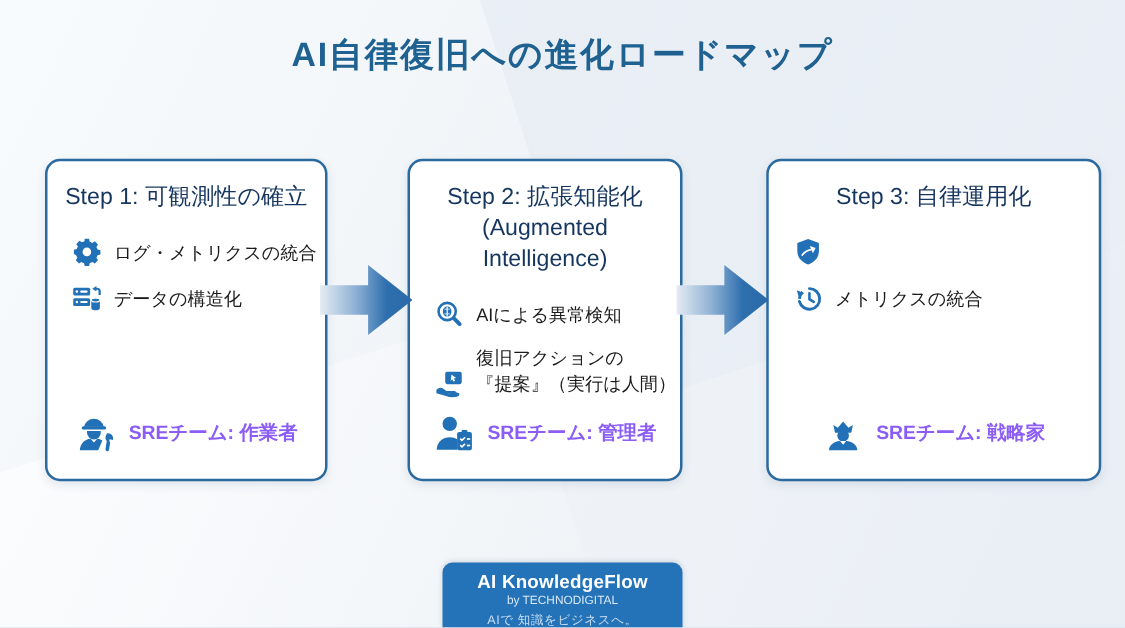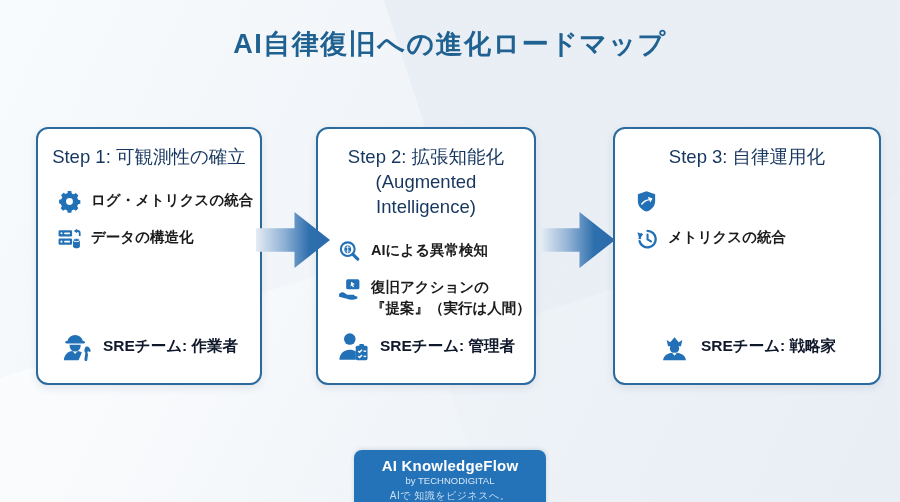--- a/index.html
+++ b/index.html
@@ -27,37 +27,37 @@
     position:absolute;top:26px;left:0;width:100%;
     text-align:center;font-size:27px;font-weight:bold;
     color:#1f6190;letter-spacing:1.5px;z-index:3;
   }
   .card{
     position:absolute;top:127px;height:258px;box-sizing:border-box;
     background:#ffffff;border:2.5px solid #2b6a9e;border-radius:12px;
     box-shadow:0 3px 8px rgba(25,55,95,.10);z-index:1;
   }
   .card-1{left:36px;width:226px;}
-  .card-2{left:316px;width:220px;}
+  .card-2{left:326px;width:220px;}
   .card-3{left:613px;width:268px;}
   .card-head{
     margin:16px 6px 0;text-align:center;
     font-weight:normal;color:#16365f;font-size:18.5px;line-height:1.35;
   }
   .items{margin:20px 0 0 19px;display:flex;flex-direction:column;gap:13px;}
   .item{
-    display:flex;align-items:flex-start;gap:9px;
-    font-size:14.5px;font-weight:700;color:#1b1b1b;line-height:1.45;
+    display:flex;align-items:flex-end;gap:9px;
+    font-size:14.5px;font-weight:400;color:#1b1b1b;line-height:1.45;
   }
   .item .ico{flex:0 0 auto;width:25px;height:25px;margin-top:-1px;}
   .item-text{white-space:pre-line;}
   .role{
     position:absolute;left:0;right:0;bottom:20px;
     display:flex;align-items:center;justify-content:center;gap:10px;
-    font-size:15.5px;font-weight:700;color:#0f172a;
+    font-size:15.5px;font-weight:700;color:#8b5cf6;
   }
   .role .ico{width:33px;height:33px;}
   .ico{color:#2270b5;}
   .arrow{
     position:absolute;top:212px;width:74px;height:56px;z-index:2;
     background:linear-gradient(90deg,#e5ecf4 0%,#8fb1d4 38%,#2e6fae 72%,#2b6aa9 100%);
     clip-path:polygon(0 29%,52% 29%,52% 0,100% 50%,52% 100%,52% 71%,0 71%);
   }
   .arrow-1{left:256px;}
   .arrow-2{left:541px;}

